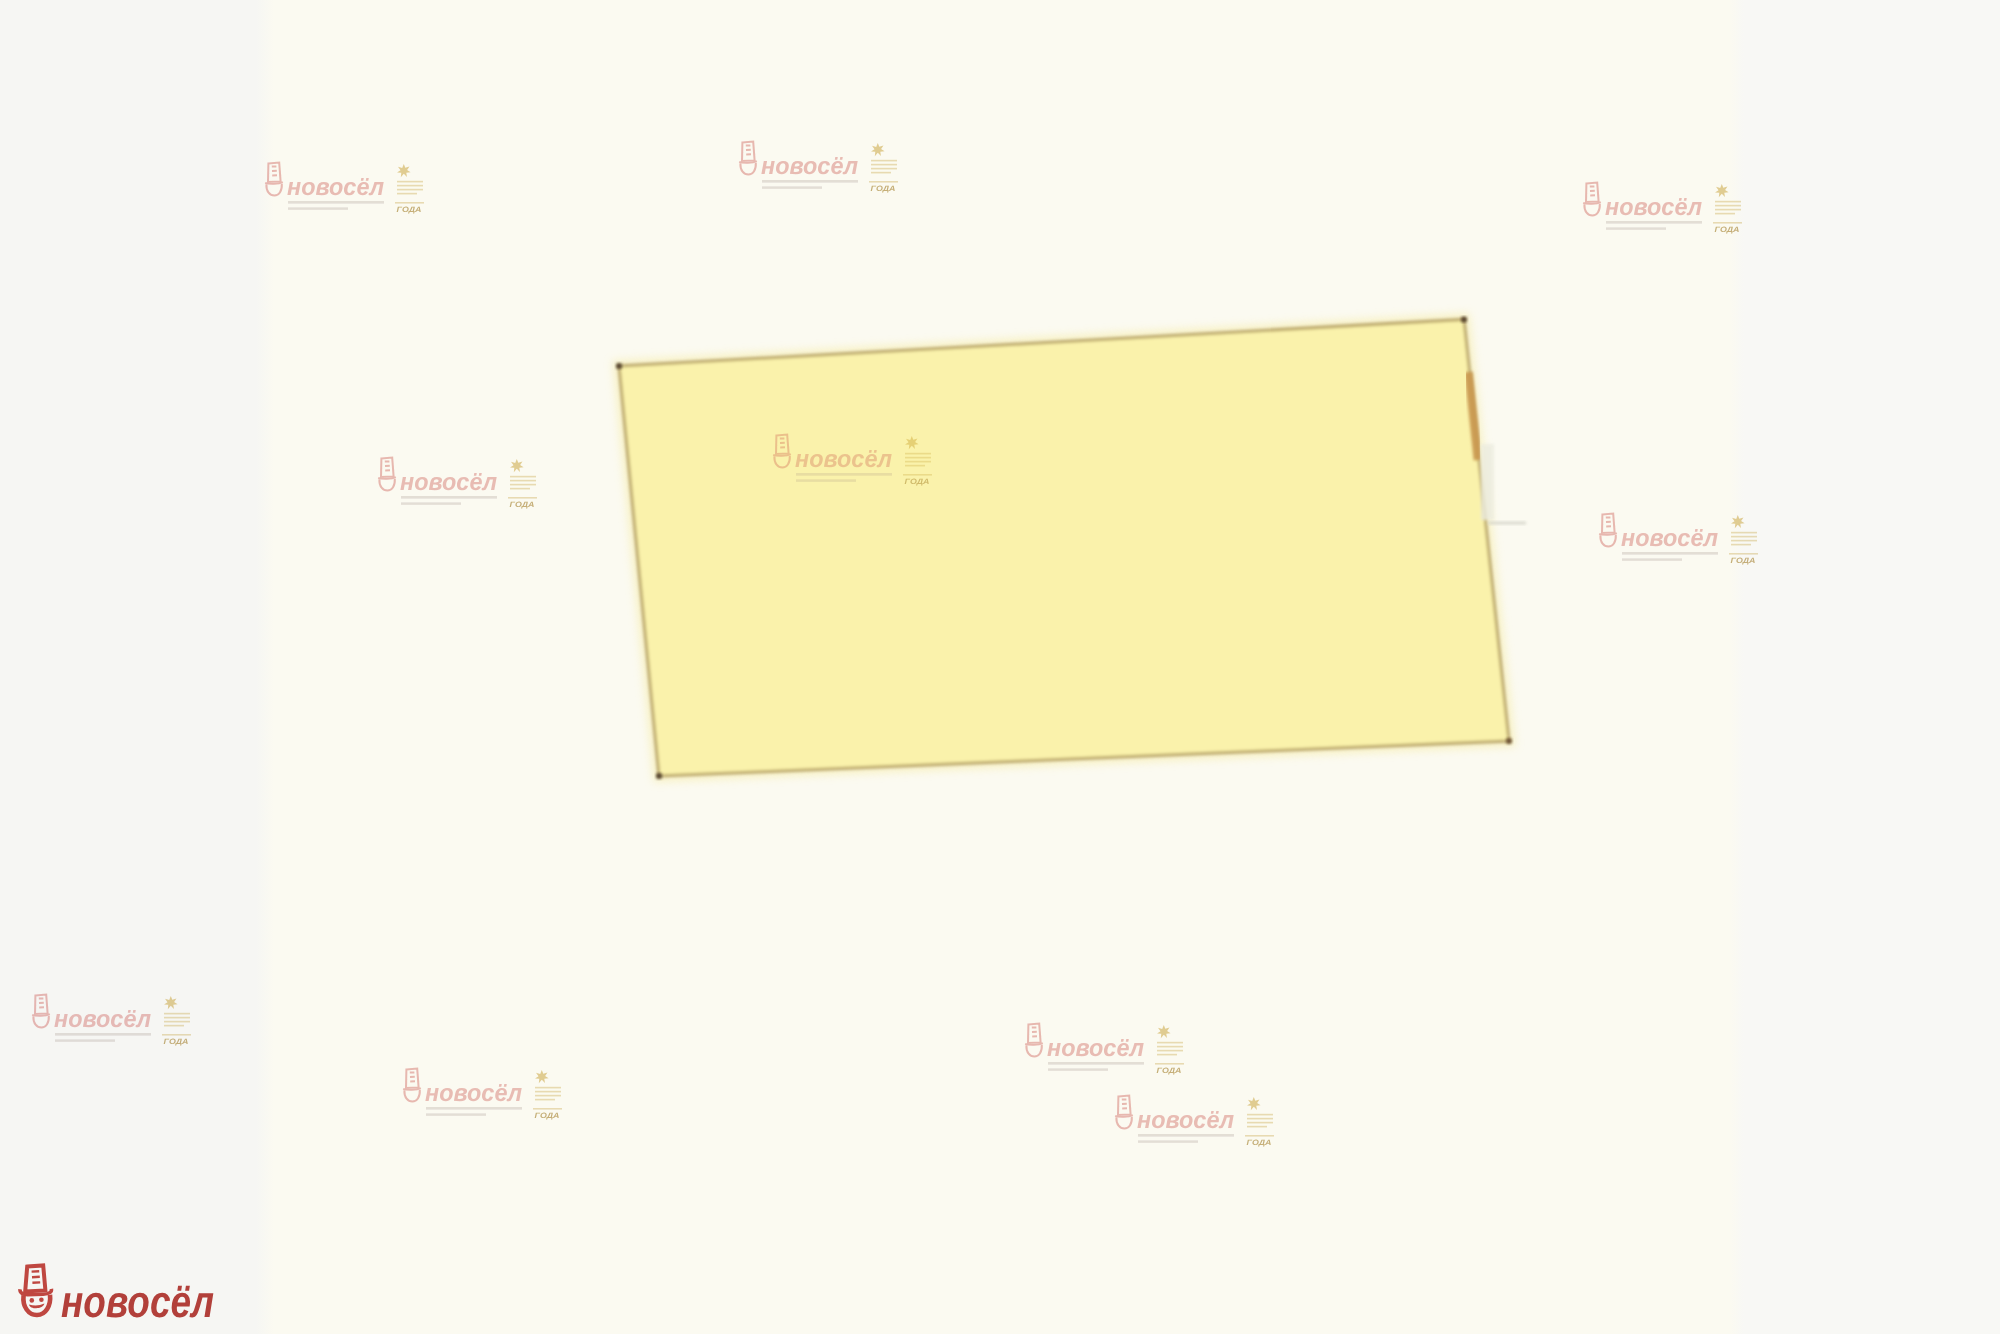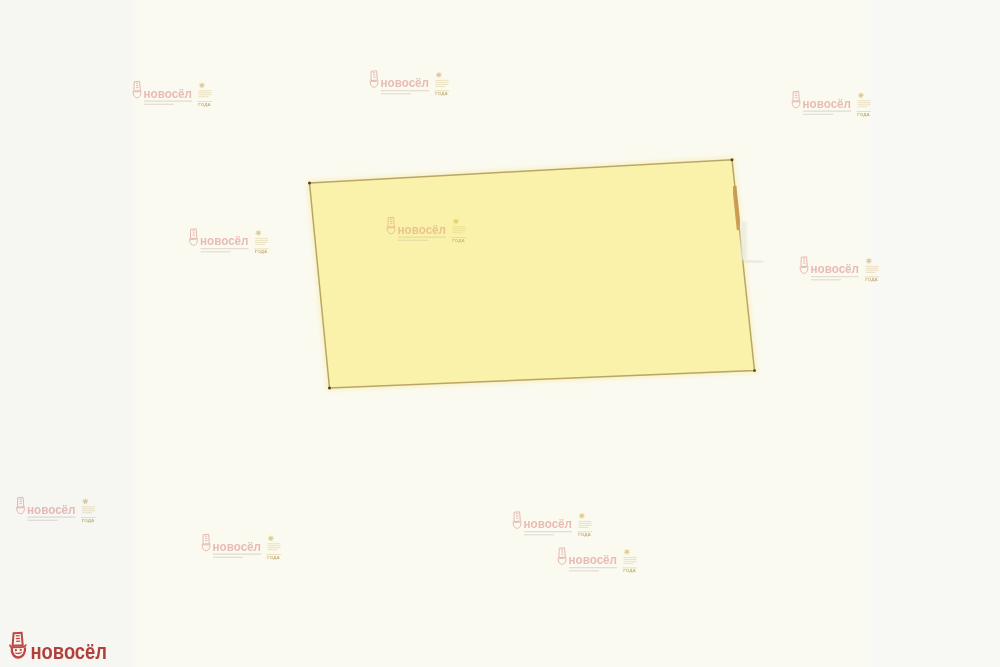--- a/index.html
+++ b/index.html
@@ -1,18 +1,18 @@
 <!DOCTYPE html>
 <html><head>
 <meta charset="utf-8">
 <style>
   html,body{margin:0;padding:0}
   .page{position:relative;width:1000px;height:667px;overflow:hidden;
     background:linear-gradient(90deg,#f6f6f3 0px,#f6f6f3 128px,#fbfaf1 137px,#fbfaf1 865px,#f8f8f5 872px,#f8f8f5 1000px);
-    font-family:"Liberation Sans", sans-serif;}
+    font-family:"Liberation Sans", sans-serif;font-style:italic;}
 </style>
 </head>
 <body>
 <div class="page">
 <svg width="1000" height="667" viewBox="0 0 1000 667" xmlns="http://www.w3.org/2000/svg">
 <defs>
   <filter id="soft" x="-20%" y="-20%" width="140%" height="140%">
           <feGaussianBlur stdDeviation="0.75"></feGaussianBlur>
         </filter>
   <filter id="soft2" x="-40%" y="-40%" width="180%" height="180%">

